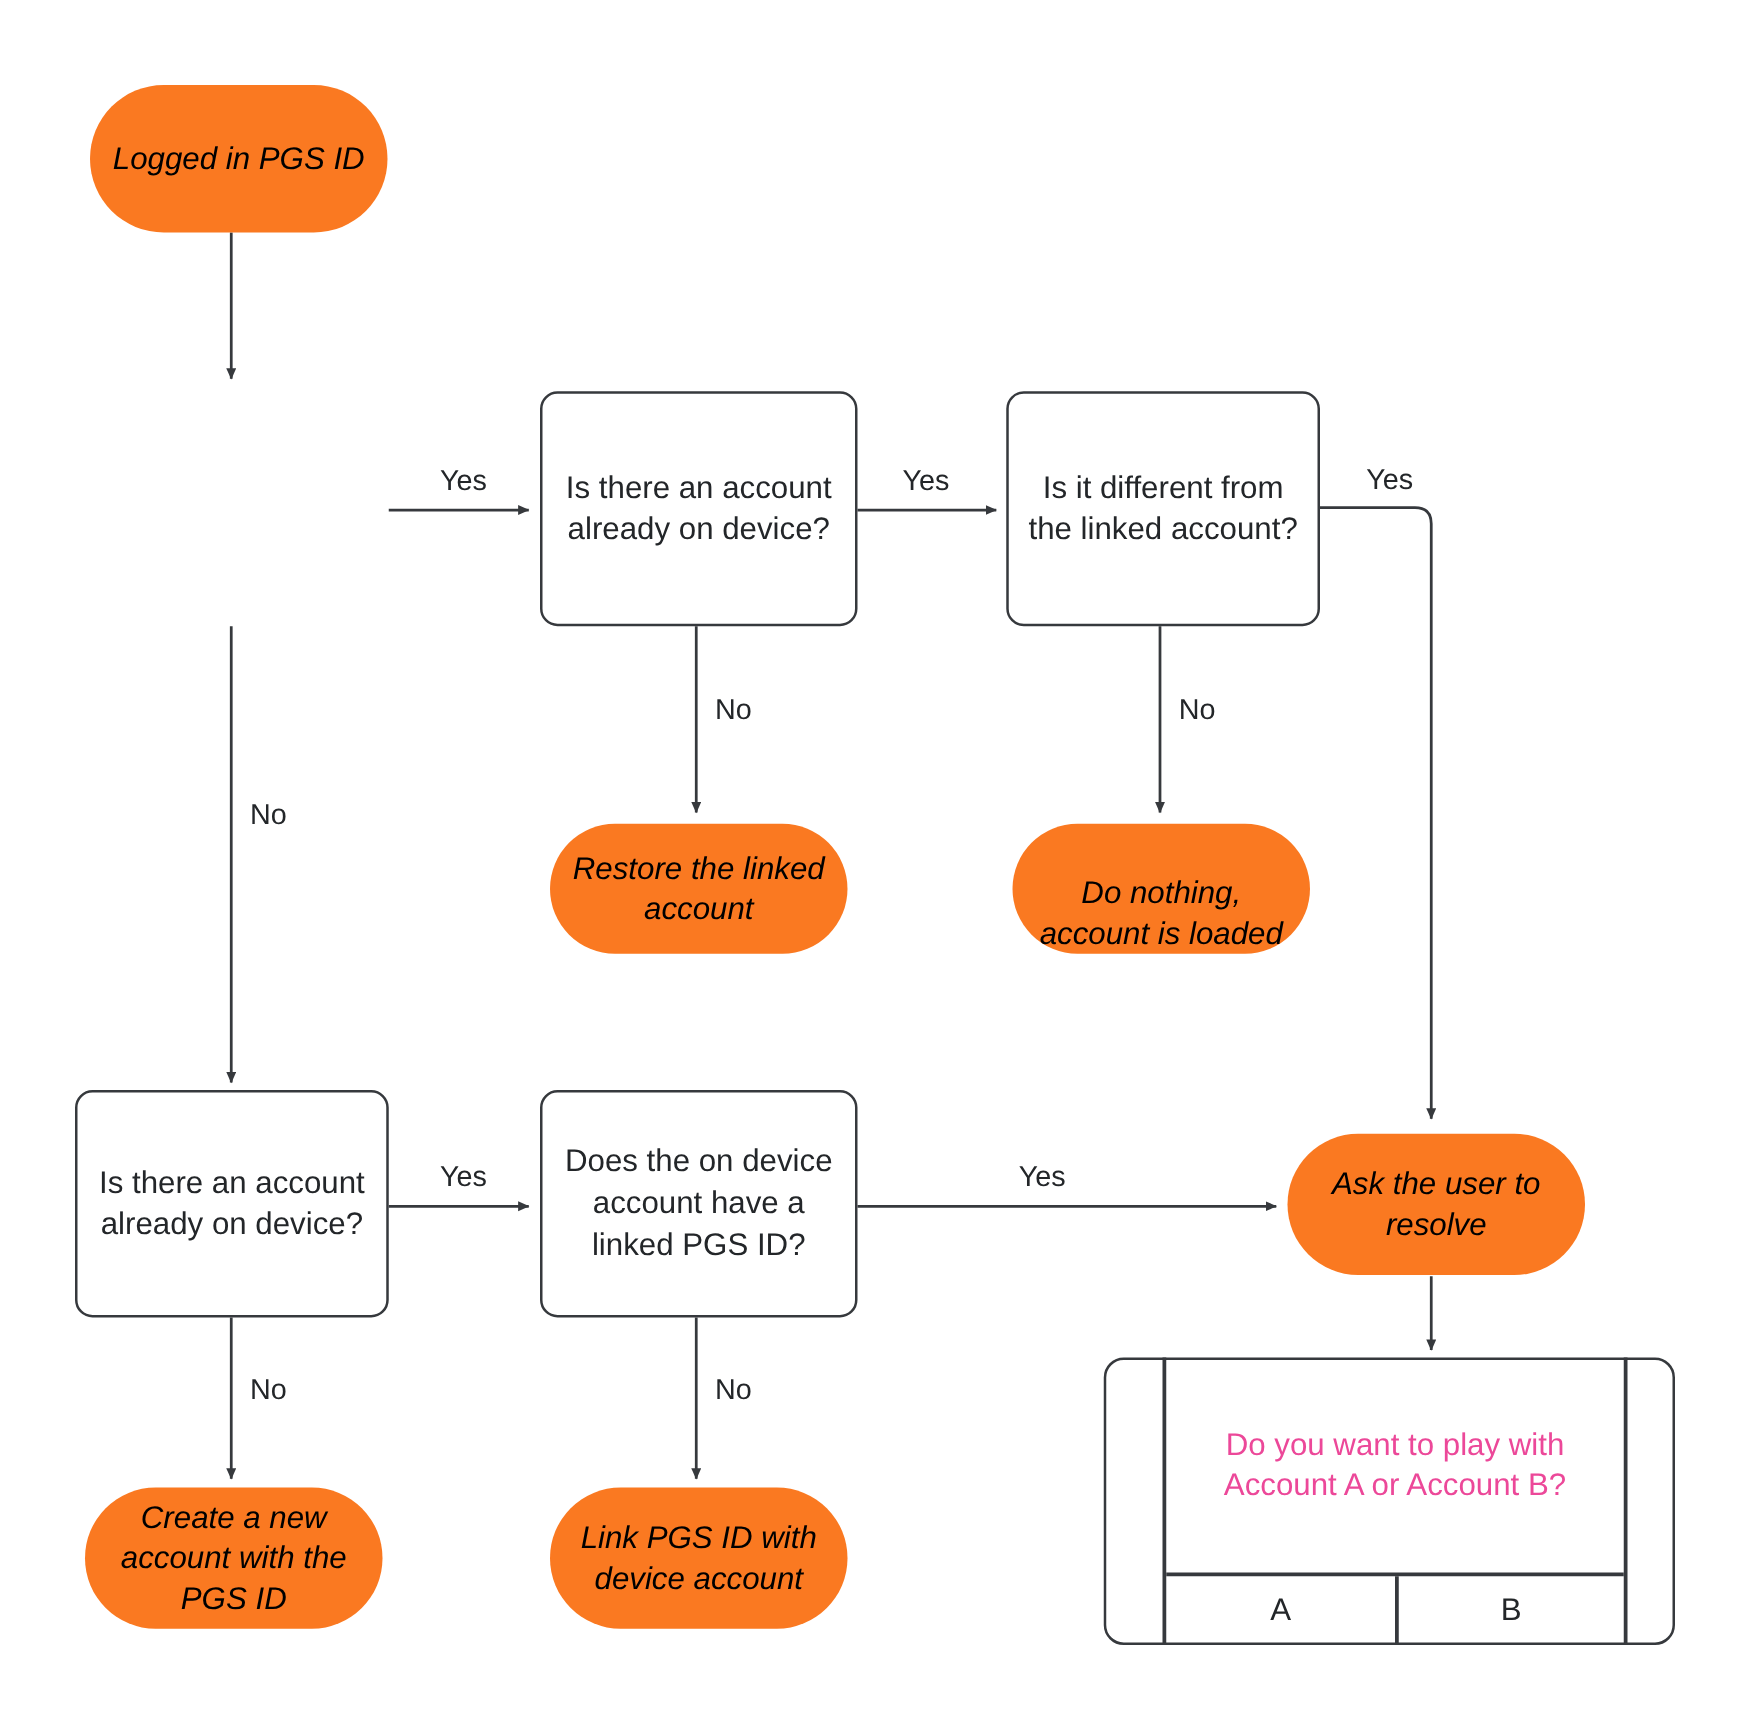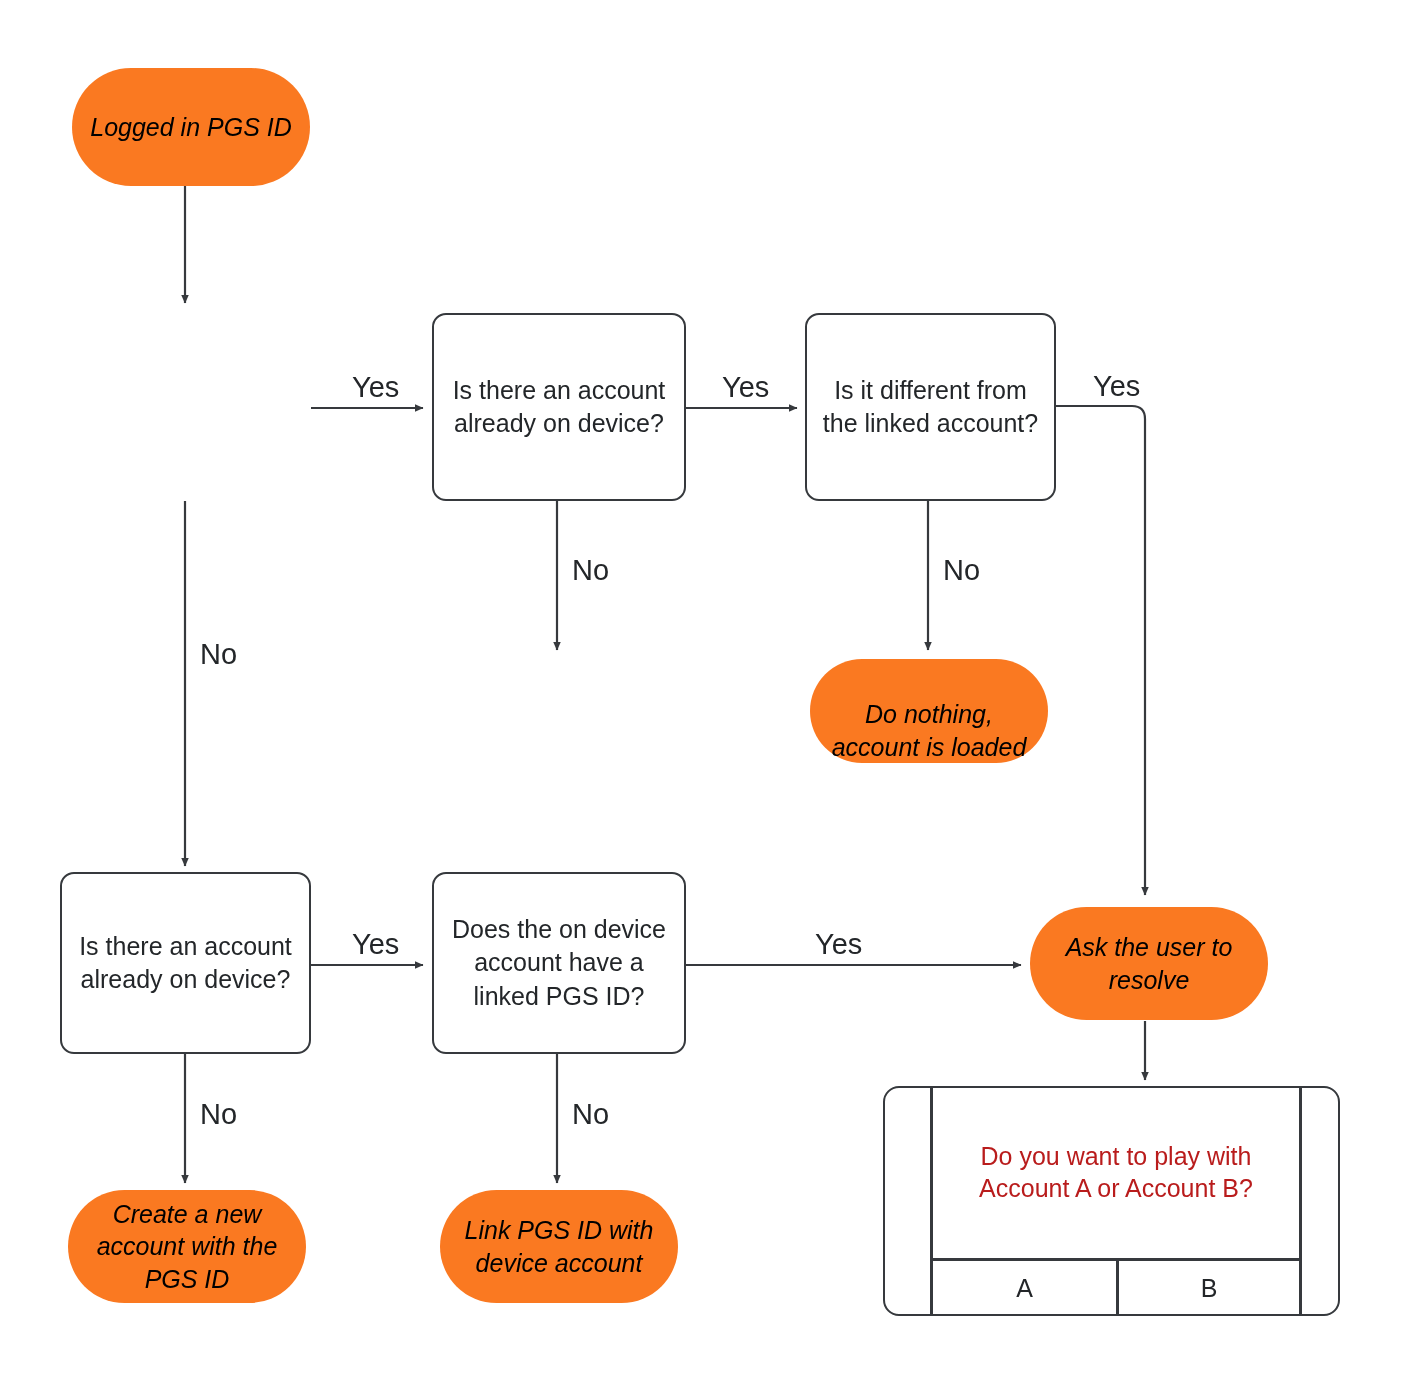--- a/index.html
+++ b/index.html
@@ -46,21 +46,21 @@
     background: #fa7921;
     border-radius: 999px;
     color: #000000;
     font-size: 25px;
     line-height: 1.3;
     font-style: italic;
     border: none;
   }
   .edge-label {
     position: absolute;
-    font-size: 29px;
+    font-size: 23px;
     color: #232629;
     white-space: nowrap;
     font-style: normal;
   }
   
   .dialog-outer {
     position: absolute;
     box-sizing: border-box;
     border: 2px solid #36393d;
     border-radius: 16px;
@@ -75,21 +75,21 @@
     flex-direction: column;
   }
   .dialog-body {
     flex: 1 1 auto;
     display: flex;
     align-items: center;
     justify-content: center;
     text-align: center;
     font-size: 25px;
     line-height: 1.3;
-    color: #b91c1c;
+    color: #ec4899;
     box-sizing: border-box;
   }
   .dialog-buttons {
     height: 58px;
     display: flex;
     border-top: 3px solid #36393d;
     box-sizing: border-box;
   }
   .dialog-btn {
     flex: 1 1 50%;
@@ -147,20 +147,23 @@
 
 
   <div class="node decision" style="left:432px; top:313px; width:254px; height:188px; padding:0 14px;">
     <span>Is there an account already on device?</span>
   </div>
 
   <div class="node decision" style="left:805px; top:313px; width:251px; height:188px; padding:0 12px;justify-content:flex-end;">
     <span>Is it different from the linked account?</span>
   </div>
 
+  <div class="node terminal" style="left:440px; top:659px; width:238px; height:104px; padding:0 18px;">
+    <span>Restore the linked account</span>
+  </div>
 
   <div class="node terminal" style="left:810px; top:659px; width:238px; height:104px; padding:0 18px;align-items:flex-end;">
     <span>Do nothing, account is loaded</span>
   </div>
 
   <div class="node decision" style="left:60px; top:872px; width:251px; height:182px; padding:0 14px;">
     <span>Is there an account already on device?</span>
   </div>
 
   <div class="node decision" style="left:432px; top:872px; width:254px; height:182px; padding:0 14px;">

